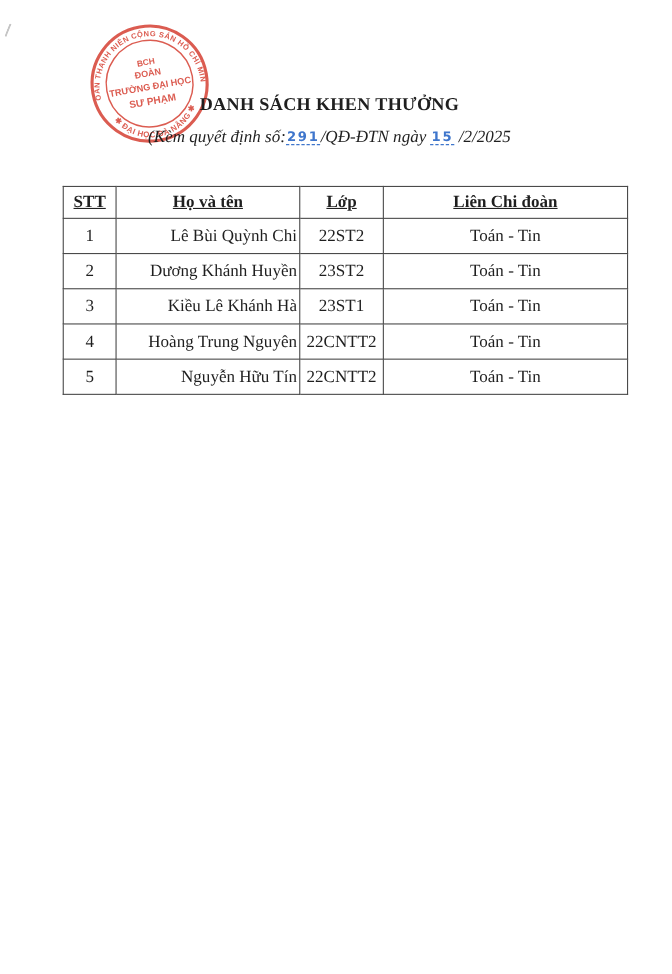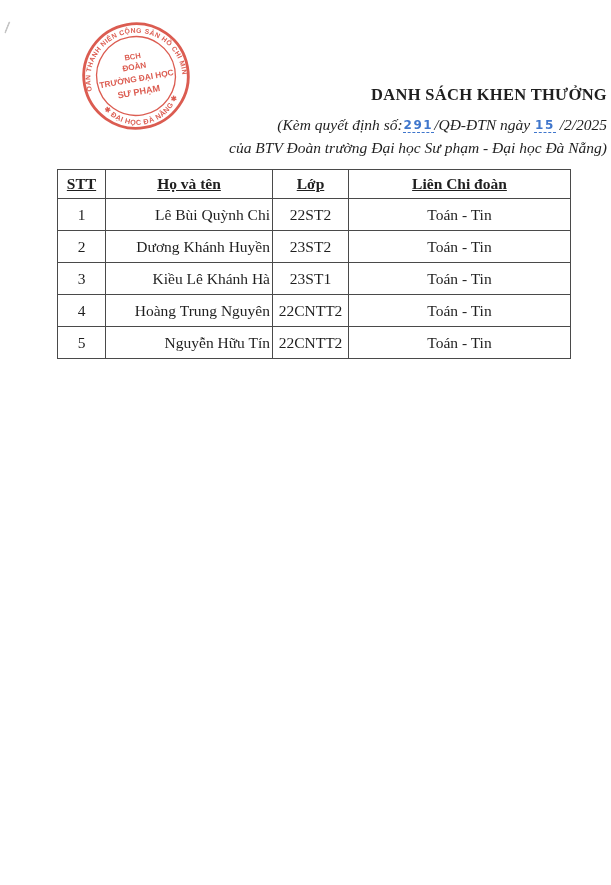--- a/index.html
+++ b/index.html
@@ -32,22 +32,22 @@
   }
   .stamp svg{width:100%;height:100%;}
   .stamp text{
     fill:var(--stamp-red);
     font-family:"Liberation Sans", sans-serif;
     font-weight:bold;
   }
   .stamp .ring{letter-spacing:.45px;}
   
   .doc-header{
-    position:absolute;left:16px;top:85px;width:591px;
-    text-align:right;
+    position:absolute;left:4px;top:85px;width:591px;
+    text-align:center;
   }
   .doc-title{
     font-size:16.5px;font-weight:bold;letter-spacing:.3px;
     margin-bottom:9px;
   }
   .doc-sub{
     font-size:15.5px;font-style:italic;line-height:22px;
   }
   .blue-fill{
     color:var(--fill-blue);
@@ -103,21 +103,20 @@
       <text x="60" y="42" text-anchor="middle" font-size="8">BCH</text>
       <text x="60" y="53" text-anchor="middle" font-size="8.6">ĐOÀN</text>
       <text x="60" y="66" text-anchor="middle" font-size="8.8">TRƯỜNG ĐẠI HỌC</text>
       <text x="60" y="80" text-anchor="middle" font-size="9.6">SƯ PHẠM</text>
     </svg>
   </div>
 
   <div class="doc-header">
     <div class="doc-title">DANH SÁCH KHEN THƯỞNG</div>
     <div class="doc-sub"><span>(Kèm quyết định số:</span><span class="blue-fill">291</span><span>/QĐ-ĐTN ngày </span><span class="blue-fill">15</span><span> /2/2025</span></div>
-    <div class="doc-sub">của BTV Đoàn trường Đại học Sư phạm - Đại học Đà Nẵng)</div>
   </div>
 
   <table class="award">
     <colgroup>
       <col style="width:48px">
       <col style="width:167px">
       <col style="width:76px">
       <col style="width:222px">
     </colgroup>
     <thead>

